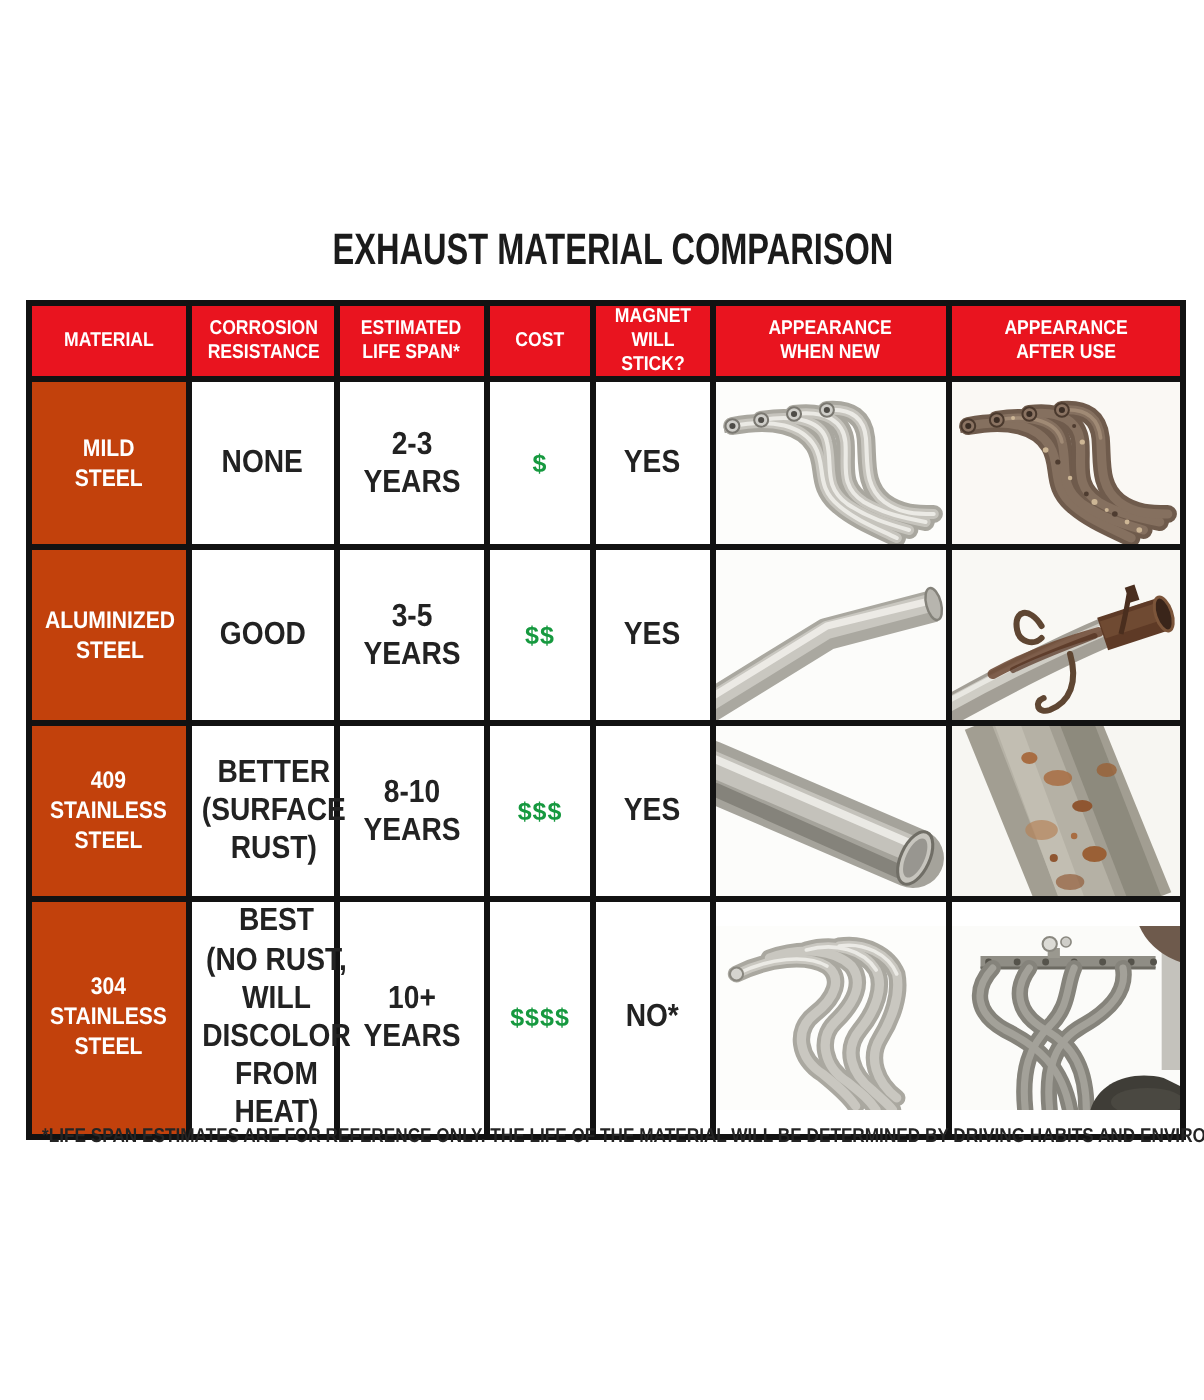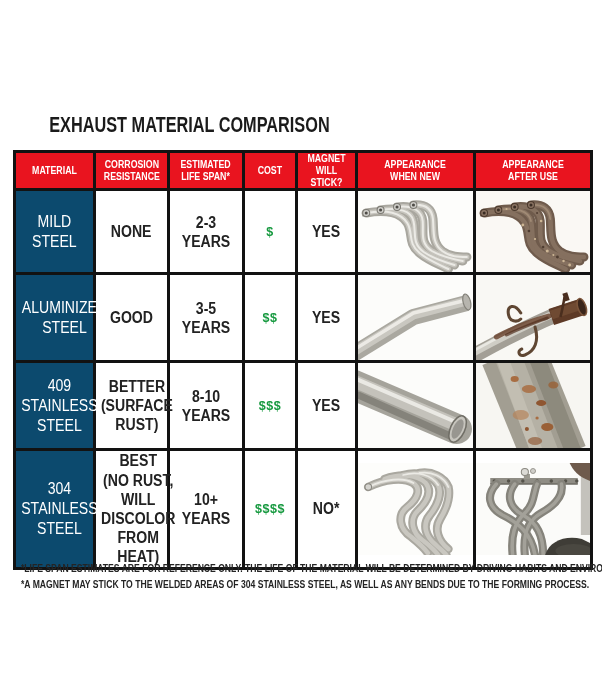--- a/index.html
+++ b/index.html
@@ -1,27 +1,27 @@
 <!DOCTYPE html>
 <html><head>
 <meta charset="utf-8">
 <style>
   html,body{margin:0;padding:0;background:#ffffff;}
   .canvas{position:relative;width:602px;height:700px;background:#ffffff;overflow:hidden;
           font-family:"Liberation Sans",sans-serif;color:#1e1e1e;}
-  .title-wrap{position:absolute;left:0;top:112px;width:484px;text-align:left;}
+  .title-wrap{position:absolute;left:0;top:112px;width:484px;text-align:right;padding-left:12px;}
   .title{display:inline-block;font-size:22px;font-weight:700;letter-spacing:0px;
          transform:scaleX(0.74);transform-origin:center;white-space:nowrap;color:#1b1b1b;}
   table.cmp{position:absolute;left:13px;top:150px;border-collapse:collapse;table-layout:fixed;
             width:577px;}
   table.cmp td,table.cmp th{border:3px solid #121212;padding:0;text-align:center;vertical-align:middle;}
   tr.hr{height:37px;}
   tr.r1{height:81px;} tr.r2{height:85px;} tr.r3{height:85px;} tr.r4{height:92px;}
   th.head{background:#E9141F;color:#ffffff;font-size:10px;font-weight:700;line-height:1.18;}
-  td.mat{background:#0c4a6e;color:#ffffff;font-size:16px;font-weight:400;line-height:1.25;}
+  td.mat{background:#c2410c;color:#ffffff;font-size:12px;font-weight:700;line-height:1.25;}
   td.txt{background:#ffffff;color:#222222;font-size:16px;font-weight:700;line-height:1.2;}
   td.cost{background:#ffffff;color:#16993F;font-size:12.5px;font-weight:700;letter-spacing:0.5px;}
   td.photo{background:#ffffff;padding:0;}
   .cond{display:inline-block;transform:scaleX(0.88);transform-origin:center;white-space:pre-line;}
   .notes{position:absolute;left:21px;top:558px;width:570px;}
   .note-line{height:16px;}
   .cond-l{display:inline-block;transform:scaleX(0.86);transform-origin:left center;
           white-space:nowrap;font-size:10px;font-weight:700;color:#242424;}
   svg.ph{display:block;width:100%;}
   .h1{height:81px;} .h2{height:85px;} .h3{height:85px;} .h4{height:92px;}
@@ -301,18 +301,15 @@
         </td>
       </tr>
 
     </tbody>
   </table>
 
   <div class="notes">
     <div class="note-line">
       <span class="cond-l">*LIFE SPAN ESTIMATES ARE FOR REFERENCE ONLY. THE LIFE OF THE MATERIAL WILL BE DETERMINED BY DRIVING HABITS AND ENVIRONMENTAL FACTORS.</span>
     </div>
-    <div class="note-line">
-      <span class="cond-l">*A MAGNET MAY STICK TO THE WELDED AREAS OF 304 STAINLESS STEEL, AS WELL AS ANY BENDS DUE TO THE FORMING PROCESS.</span>
-    </div>
   </div>
 
 </div>
 
 </body></html>

